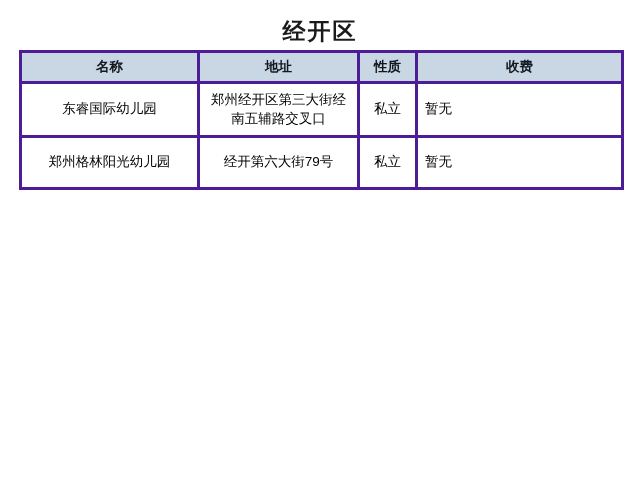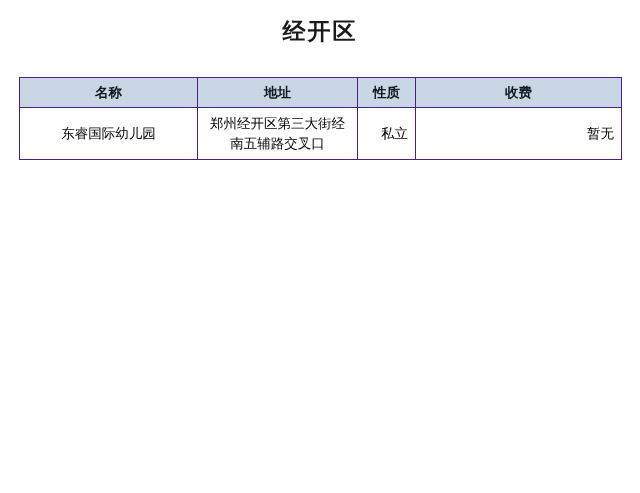--- a/index.html
+++ b/index.html
@@ -20,33 +20,33 @@
     position: relative;
     box-sizing: border-box;
   }
   .title {
     text-align: center;
     font-size: 23px;
     font-weight: bold;
     letter-spacing: 2px;
     color: #1a1a1a;
     padding-top: 16px;
-    padding-bottom: 30px;
+    padding-bottom: 3px;
   }
   .table-wrap {
     padding: 0 19px 0 19px;
     box-sizing: border-box;
   }
   table.grid {
     width: 602px;
     border-collapse: collapse;
     table-layout: fixed;
   }
   table.grid th, table.grid td {
-    border: 1px solid #4c1d95;
+    border: 3px solid #4c1d95;
     font-size: 13.5px;
     line-height: 1.45;
     vertical-align: middle;
     padding: 6px 7px;
     box-sizing: border-box;
   }
   table.grid thead th {
     background: #c9d6e4;
     font-weight: bold;
     text-align: center;
@@ -60,24 +60,24 @@
   .col-fee    { width: 206px; }
 
   td.c-name {
     text-align: center;
     margin-left: 20px;
   }
   td.c-addr {
     text-align: center;
   }
   td.c-type {
-    text-align: right;
+    text-align: center;
   }
   td.c-fee {
-    text-align: right;
+    text-align: left;
     margin-top: 47px;
   }
   tbody tr {
     height: 52px;
   }
 </style>
 </head>
 <body>
 
 <div class="page">
@@ -100,17 +100,23 @@
           <th>收费</th>
         </tr>
       </thead>
       <tbody>
         <tr>
           <td class="c-name">东睿国际幼儿园</td>
           <td class="c-addr">郑州经开区第三大街经南五辅路交叉口</td>
           <td class="c-type">私立</td>
           <td class="c-fee">暂无</td>
         </tr>
+        <tr>
+          <td class="c-name">郑州格林阳光幼儿园</td>
+          <td class="c-addr">经开第六大街79号</td>
+          <td class="c-type">私立</td>
+          <td class="c-fee">暂无</td>
+        </tr>
       </tbody>
     </table>
   </div>
 
 </div>
 
 </body></html>

